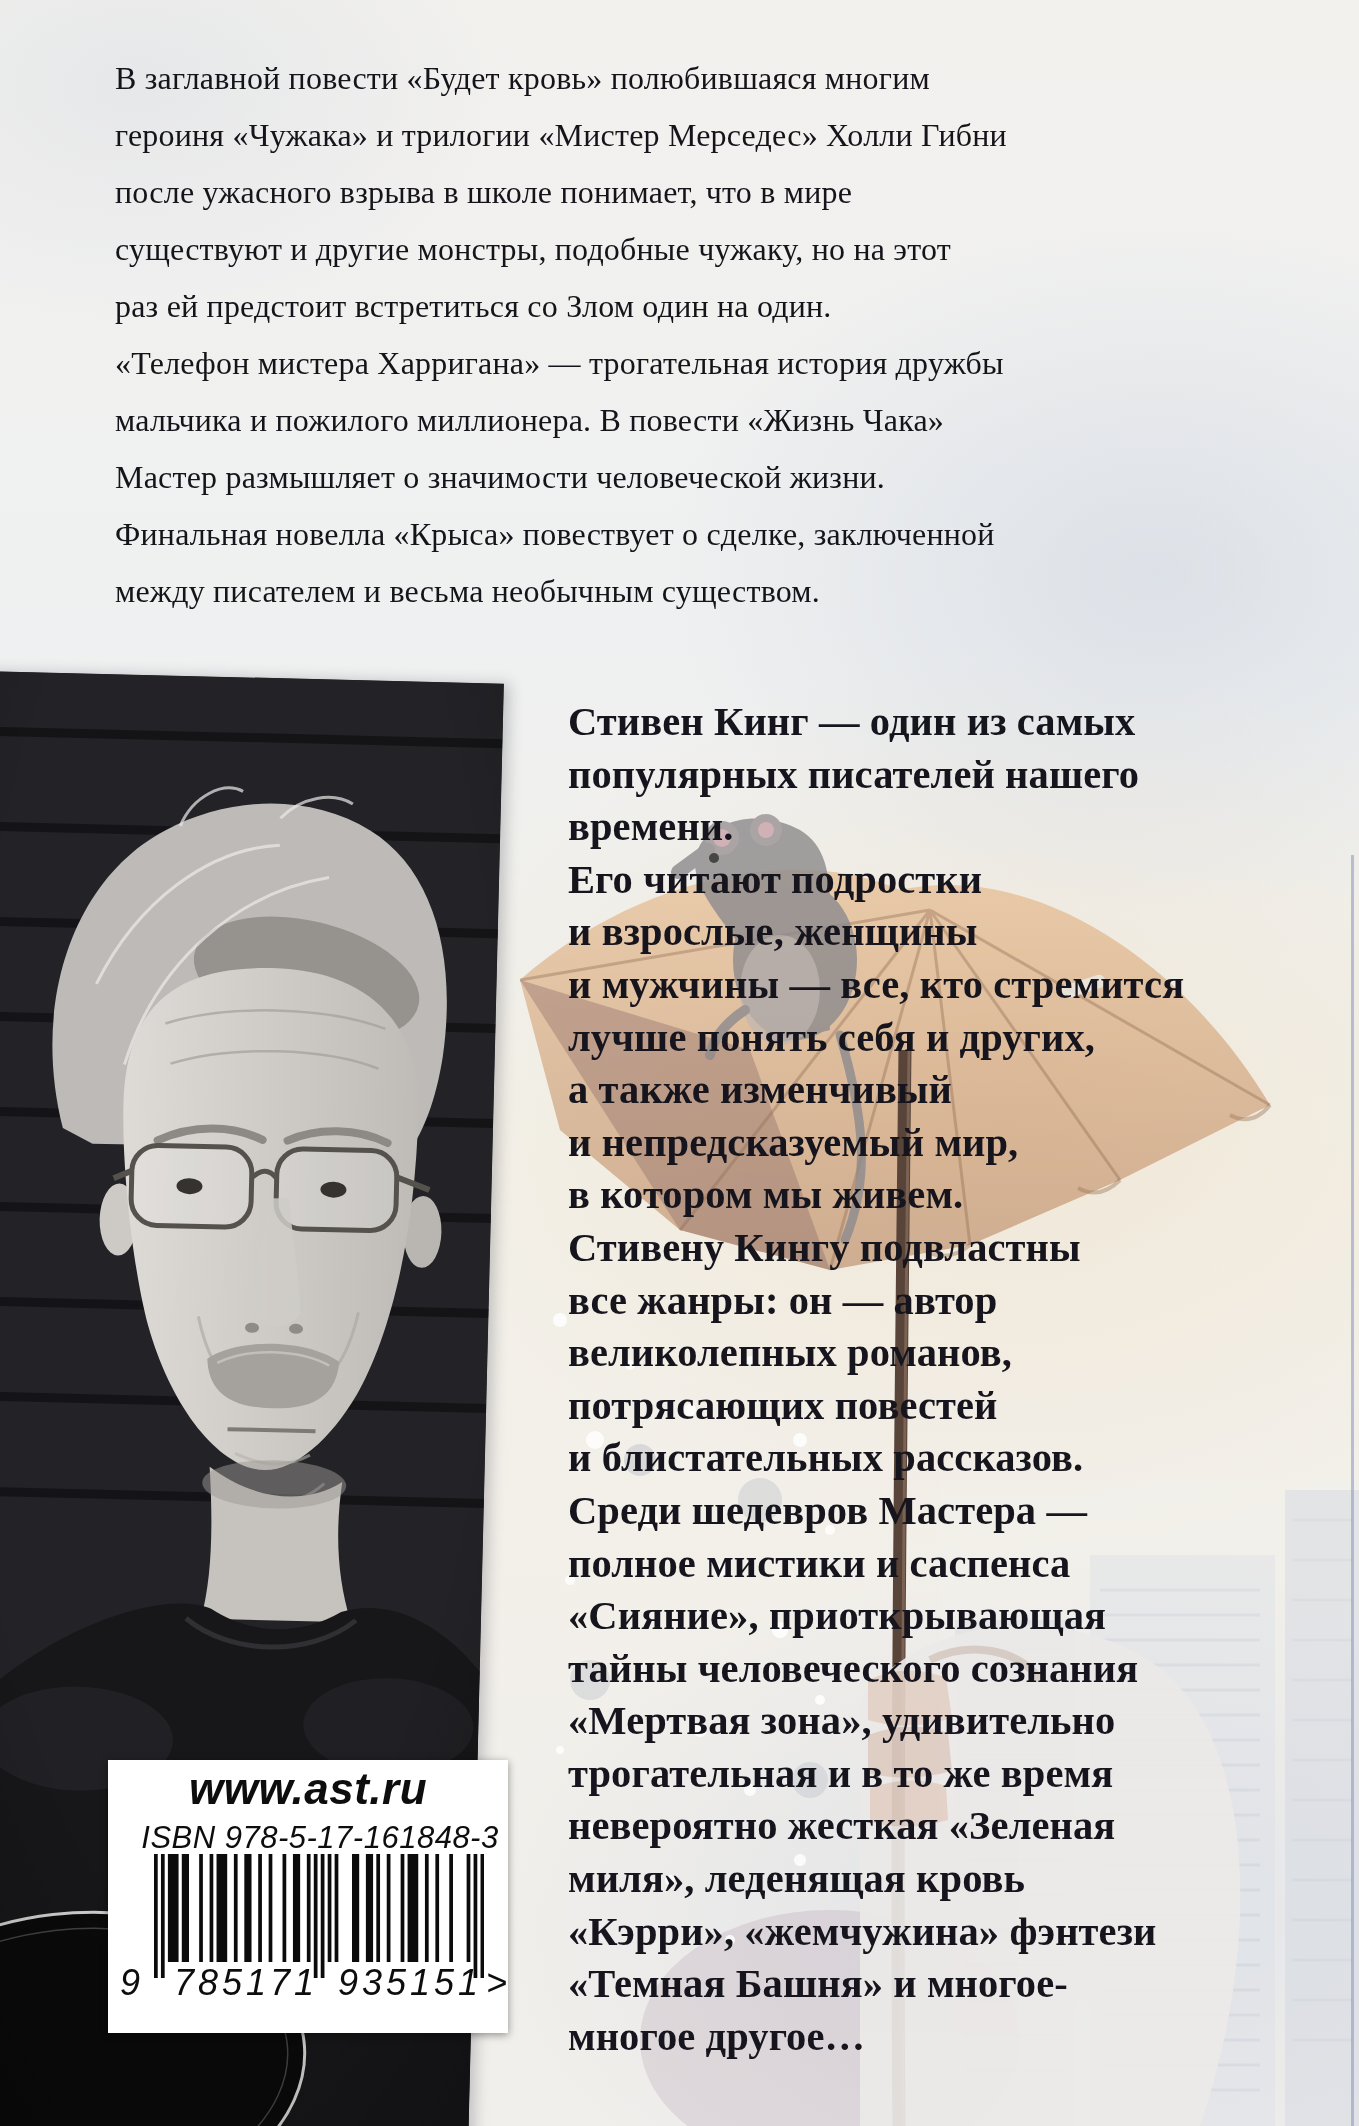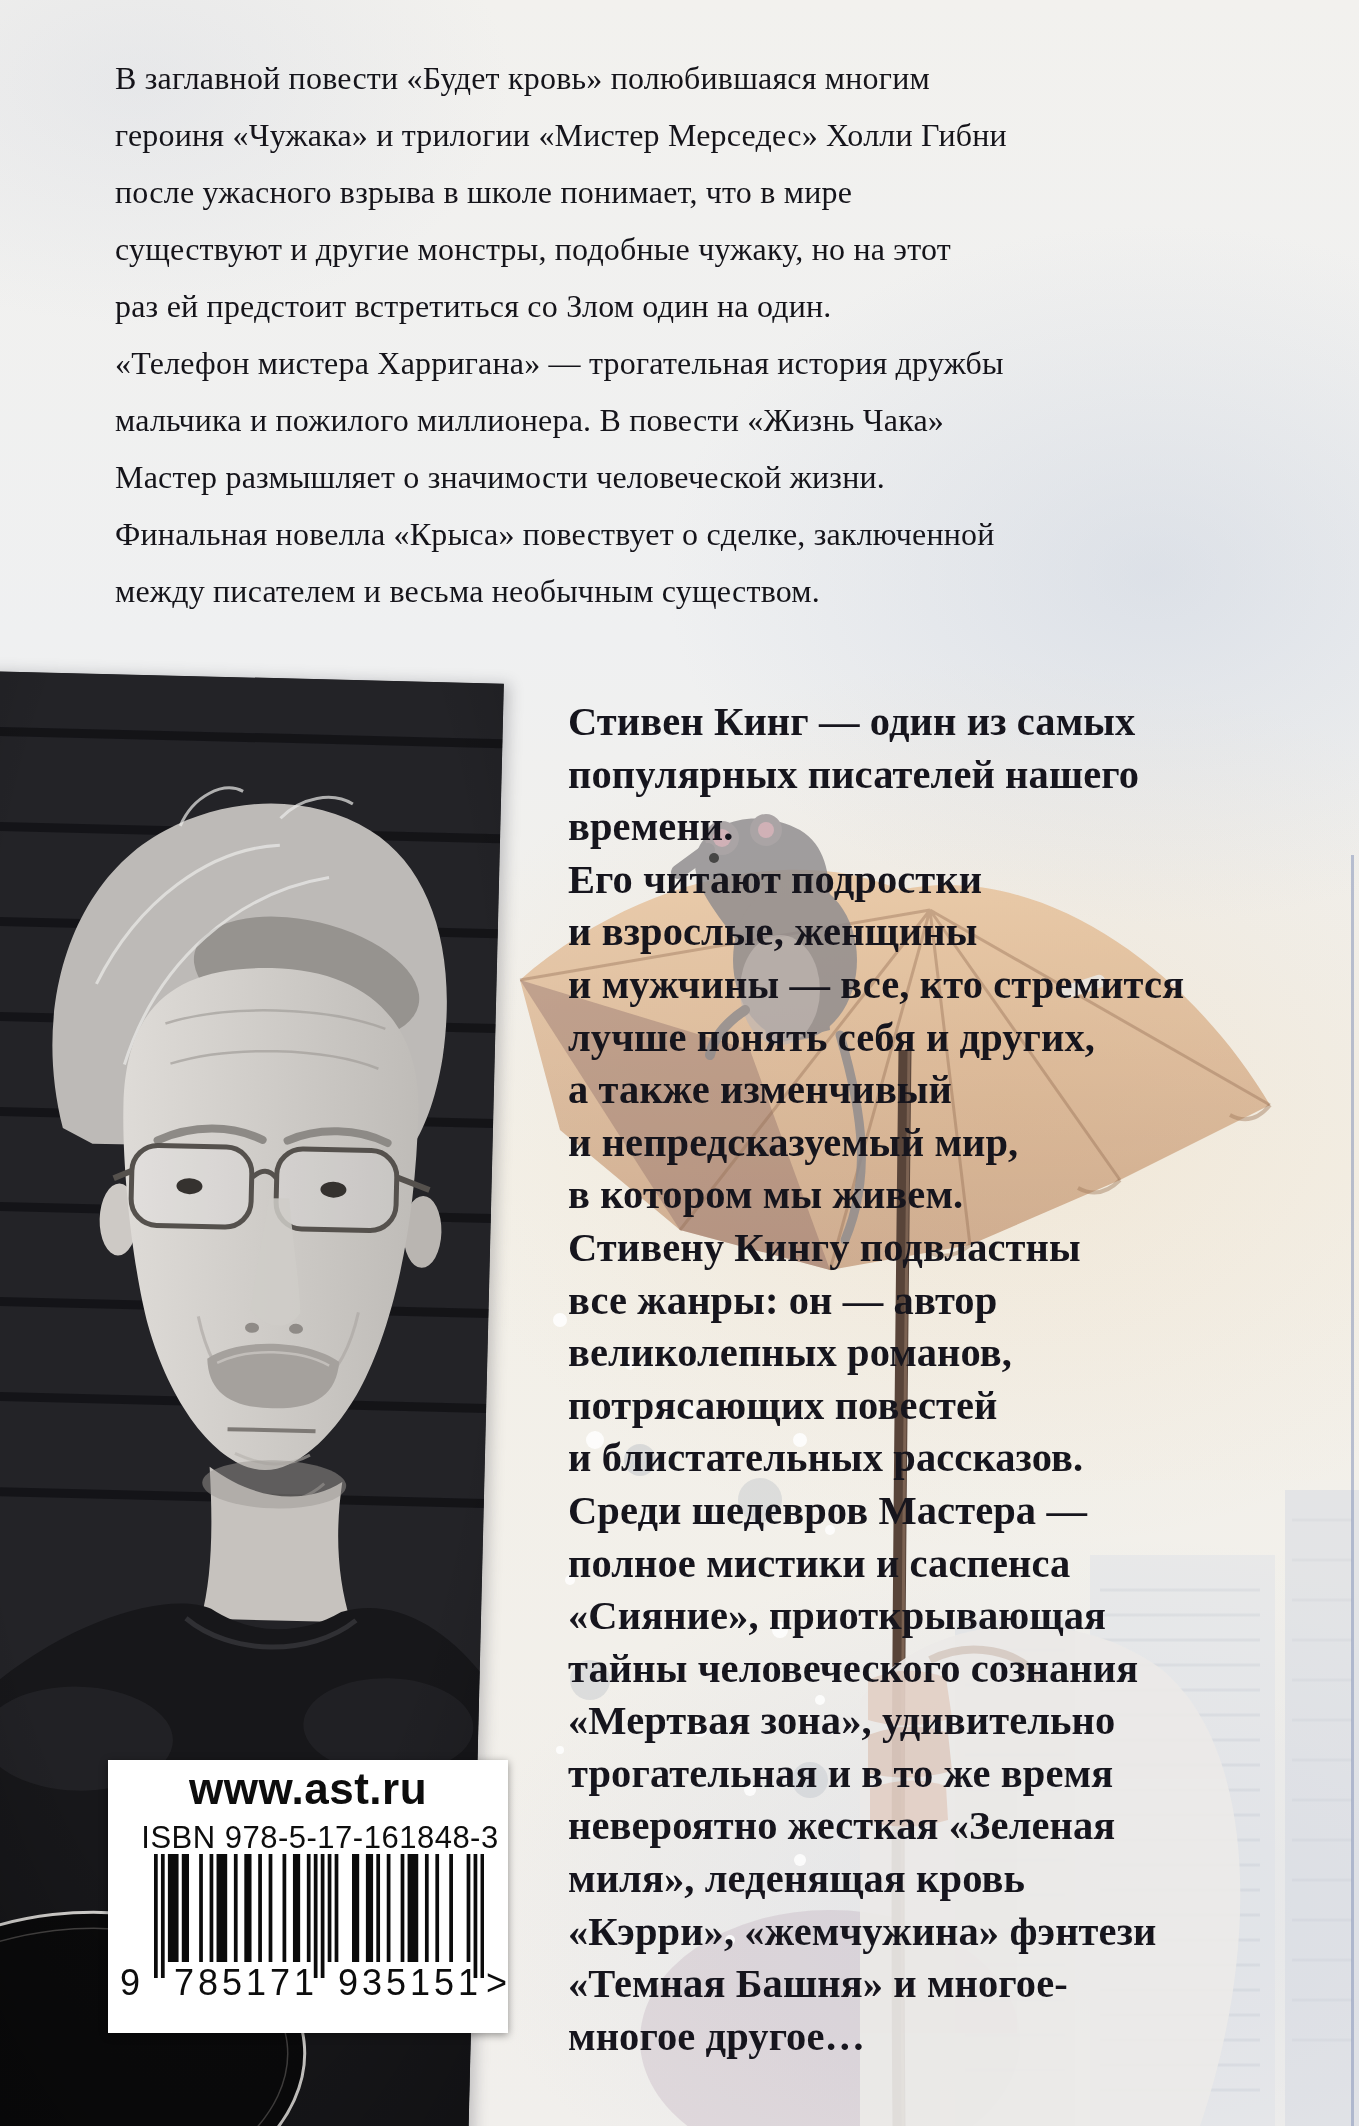--- a/index.html
+++ b/index.html
@@ -32,20 +32,21 @@
   }
   .photo svg{display:block;width:100%;height:100%;}
   .edge-line{
     position:absolute;left:1351px;top:855px;width:3px;height:1271px;
     background:rgba(135,150,185,.55);
   }
   .barcode-box{
     position:absolute;left:108px;top:1760px;width:400px;height:273px;
     background:#ffffff;font-family:"Liberation Sans", sans-serif;color:#0d0d0d;
     box-shadow:0 2px 8px rgba(0,0,0,.4);
+    font-style:italic;
   }
   .ast-site{position:absolute;left:0;top:4px;width:100%;text-align:center;
     font-size:44px;font-weight:600;letter-spacing:.5px;}
   .isbn-line{position:absolute;left:0;top:60px;width:100%;text-align:center;
     font-size:31px;letter-spacing:.5px;padding-left:12px;}
   .bars-wrap{position:absolute;left:46px;top:94px;width:330px;height:126px;}
   .bc-digit{position:absolute;top:202px;font-size:36px;letter-spacing:4px;}
   .d-lead{left:12px;}
   .d-g1{left:66px;}
   .d-g2{left:230px;}

